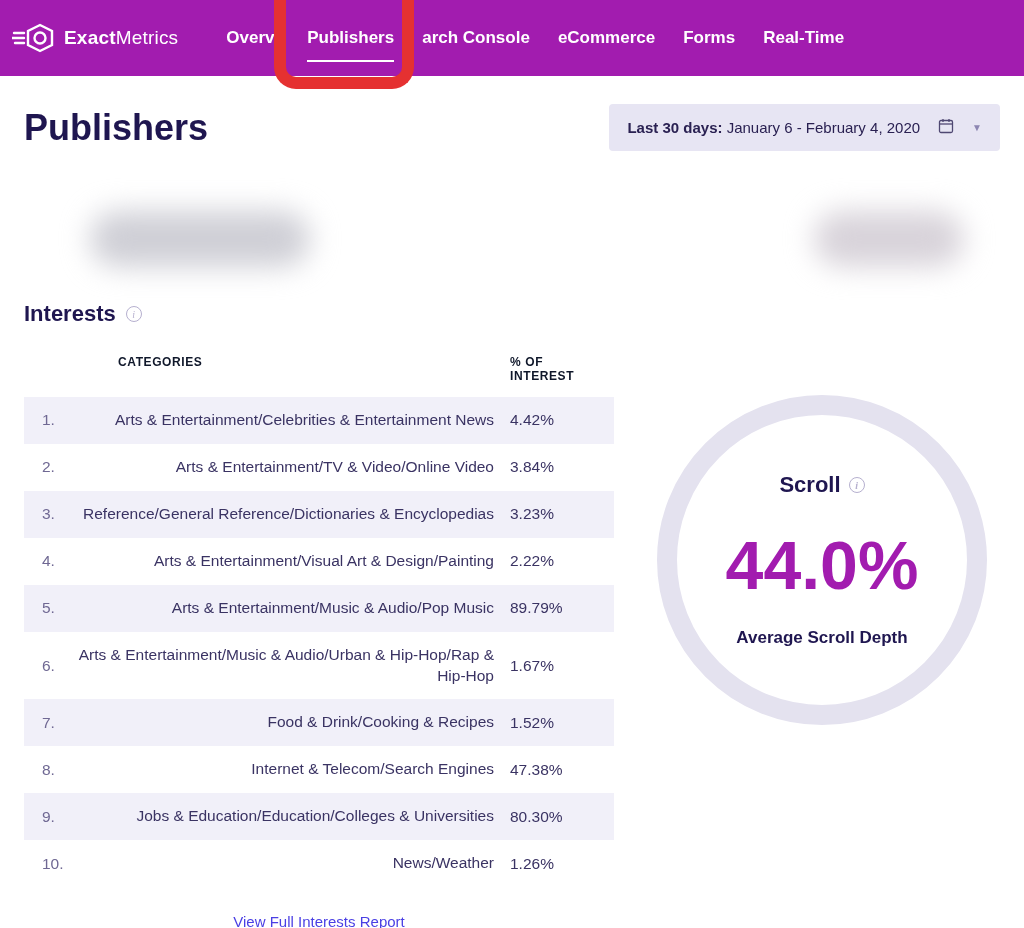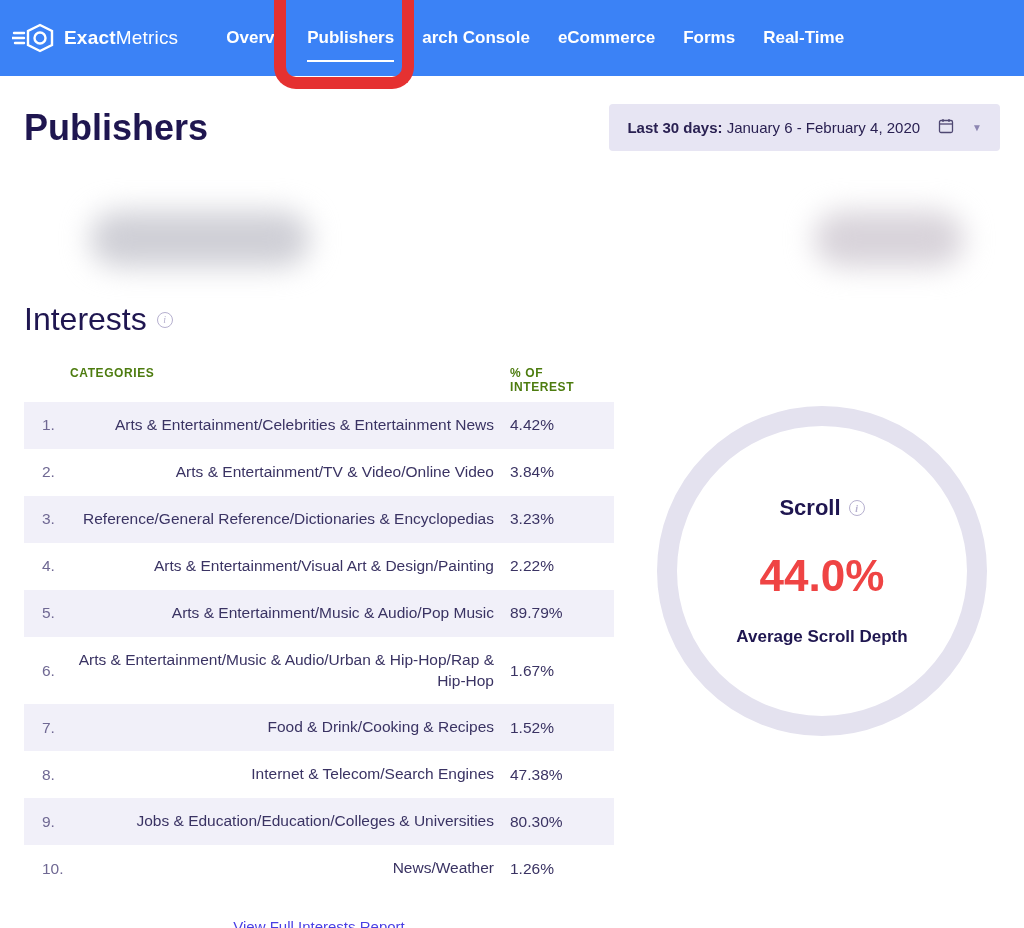--- a/index.html
+++ b/index.html
@@ -5,21 +5,21 @@
   * { box-sizing: border-box; margin: 0; padding: 0; }
   body {
     font-family: -apple-system, BlinkMacSystemFont, "Segoe UI", Helvetica, Arial, sans-serif;
     background: #ffffff;
     color: #2a2152;
     width: 1024px;
   }
 
   
   .topnav {
-    background: #3b82f6;
+    background: #a21caf;
     height: 76px;
     display: flex;
     align-items: center;
     padding: 0 8px;
     color: #fff;
     position: relative;
   }
   .brand {
     display: flex;
     align-items: center;
@@ -114,22 +114,22 @@
 
   
   .section-title {
     display:flex;
     align-items:center;
     gap:10px;
     padding: 0 24px;
     margin-top: 6px;
   }
   .section-title h2 {
-    font-size: 32px;
-    font-weight: 400;
+    font-size: 22px;
+    font-weight: 700;
     color: #1f1650;
   }
   .info-badge {
     width: 16px; height:16px;
     border: 1.5px solid #b6b0cf;
     border-radius: 50%;
     display:inline-flex;
     align-items:center;
     justify-content:center;
     font-size: 10px;
@@ -146,22 +146,23 @@
     align-items: flex-start;
   }
 
   
   .tbl-wrap { flex: 0 0 590px; }
   .tbl-head {
     display:flex;
     font-size: 12px;
     letter-spacing: .6px;
     font-weight: 700;
-    color: #4d7c0f;
-    padding: 0 18px 8px 18px;
+    color: #0f172a;
+    padding: 0 18px 14px 18px;
+    gap: 48px;
   }
   .tbl-head .col-idx { width: 28px; }
   .tbl-head .col-cat { flex: 1; }
   .tbl-head .col-pct { width: 86px; }
 
   .tbl-row {
     display:flex;
     align-items:center;
     padding: 13px 18px;
     font-size: 15.5px;
@@ -204,23 +205,23 @@
   }
   .circle .c-title {
     font-size: 22px;
     font-weight: 800;
     display:flex;
     align-items:center;
     gap:8px;
     margin-bottom: 10px;
   }
   .circle .c-big {
-    font-size: 44px;
+    font-size: 68px;
     font-weight: 700;
-    color: #ef4444;
+    color: #a21caf;
     line-height: 1;
   }
   .circle .c-sub {
     font-size: 17px;
     font-weight: 600;
     margin-top: 6px;
   }
 </style>
 </head>
 <body>

